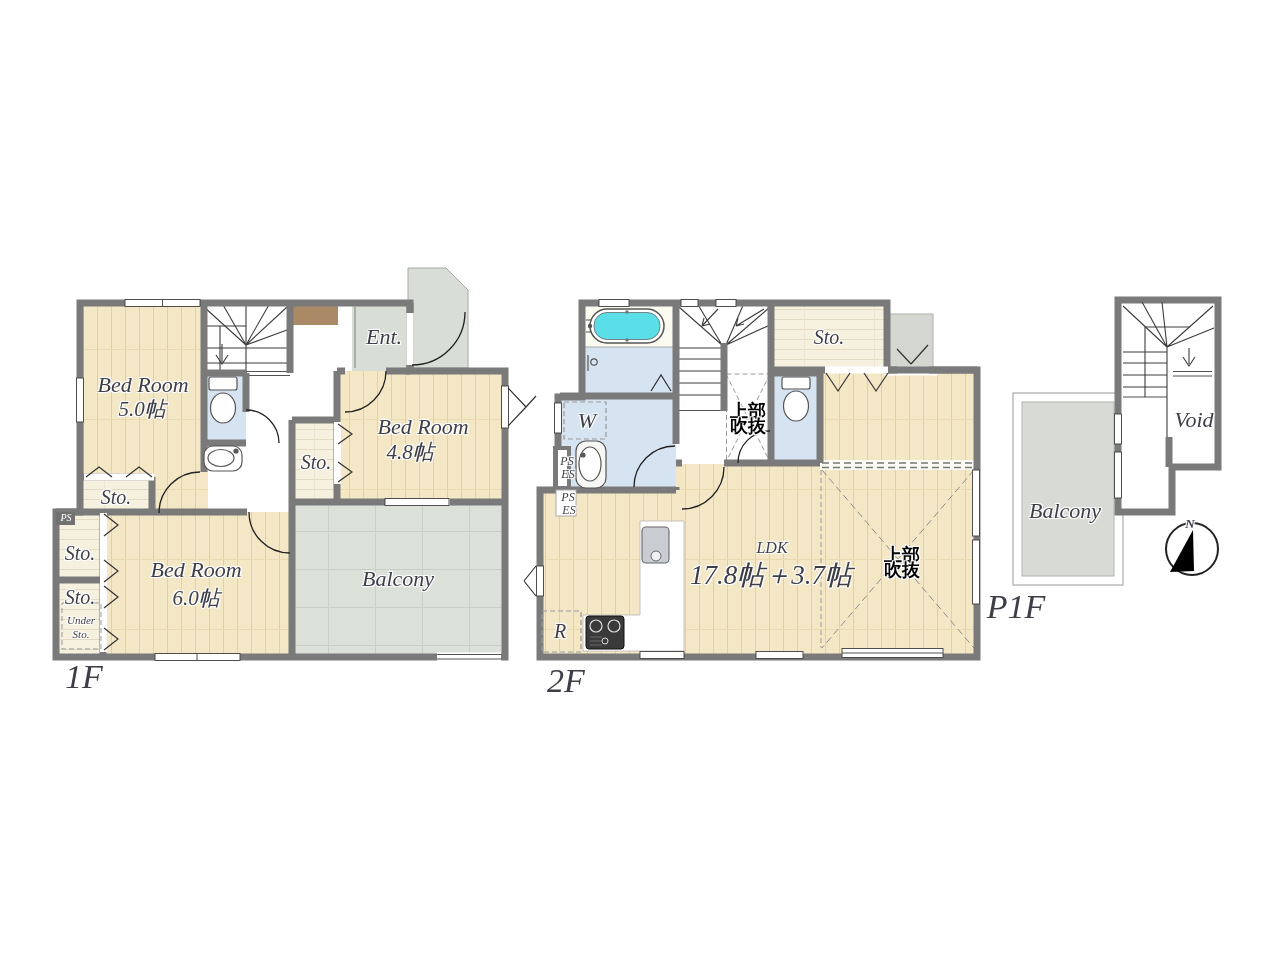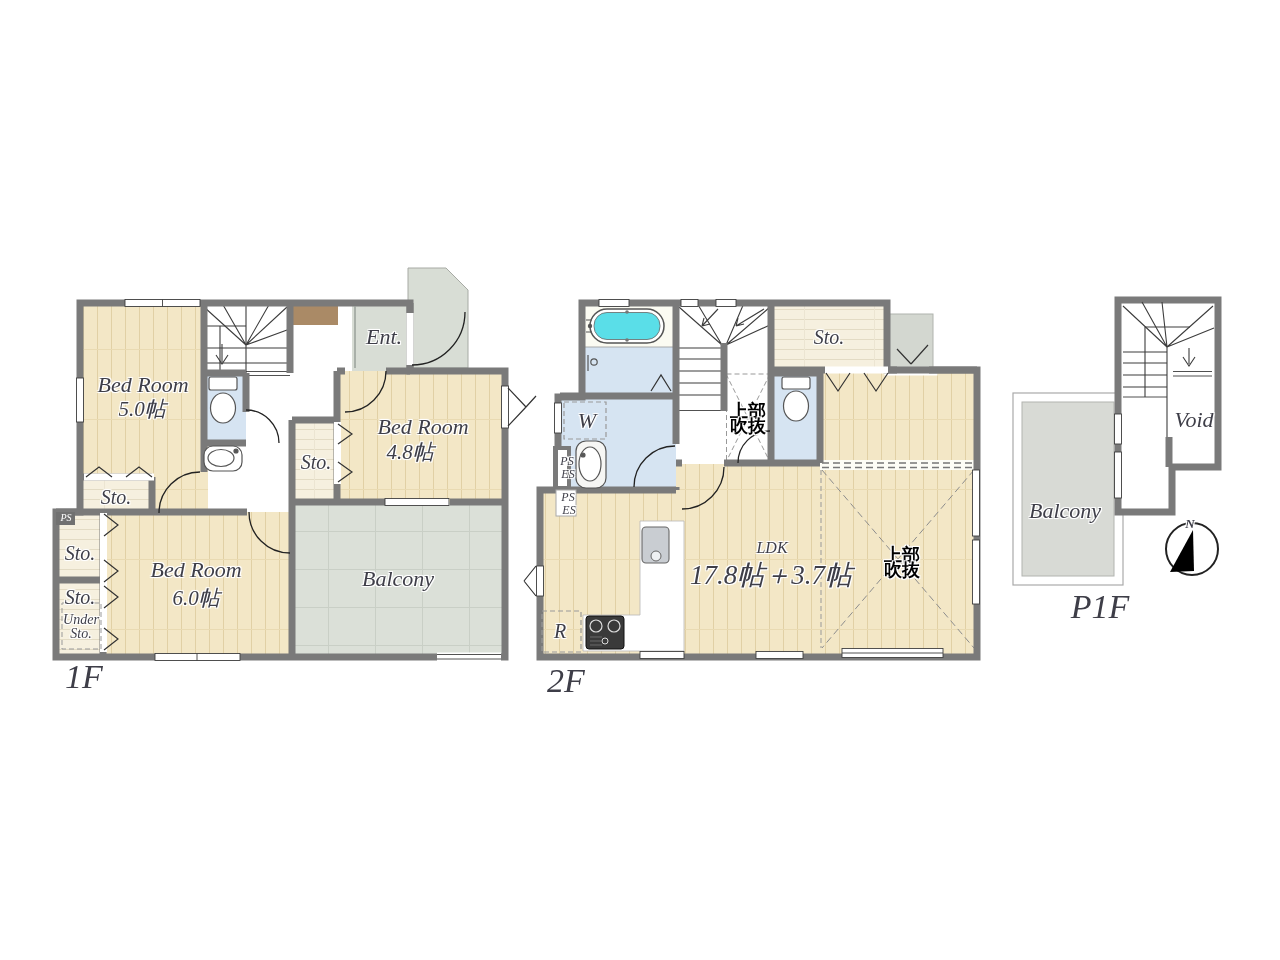--- a/index.html
+++ b/index.html
@@ -9,21 +9,21 @@
   .lbl{position:absolute;transform:translate(-50%,-50%);white-space:nowrap;line-height:1;
        color:#3e3e48;font-style:italic;
        text-shadow:-1px -1px 0 #fff,1px -1px 0 #fff,-1px 1px 0 #fff,1px 1px 0 #fff,0 0 3px #fff;}
   .rm{font-size:22px;}
   .rs{font-size:21px;}
   .sto{font-size:20px;}
   .fl{font-size:34px;}
   .ldk{font-size:16px;}
   .ldk2{font-size:27px;}
   .cjk{font-size:18px;font-style:normal;font-weight:700;color:#000000;}
-  .tiny{font-size:14px;}
+  .tiny{font-size:11px;}
   .psit{font-size:12px;}
   .psbadge{font-size:10px;color:#fff;text-shadow:none;background:#717171;padding:0 2px;}
   .ncls{font-size:13px;font-weight:700;}
 </style>
 </head>
 <body>
 
 <div id="stage">
 
 <svg id="plan-svg" width="1280" height="960" viewBox="0 0 1280 960">
@@ -278,16 +278,16 @@
 <span class="lbl psit" style="left:569px;top:510px">ES</span>
 <span class="lbl ldk" style="left:772px;top:548px">LDK</span>
 <span class="lbl ldk2" style="left:771px;top:575px">17.8帖＋3.7帖</span>
 <span class="lbl cjk" style="left:902px;top:555px">上部</span>
 <span class="lbl cjk" style="left:902px;top:570px">吹抜</span>
 <span class="lbl sto" style="left:560px;top:631px">R</span>
 <span class="lbl fl" style="left:566px;top:681px">2F</span>
 
 <span class="lbl rm" style="left:1194px;top:420px">Void</span>
 <span class="lbl rm" style="left:1065px;top:511px">Balcony</span>
-<span class="lbl fl" style="left:1100px;top:607px">P1F</span>
+<span class="lbl fl" style="left:1016px;top:607px">P1F</span>
 <span class="lbl ncls" style="left:1190px;top:523px">N</span>
 
 </div>
 
 </body></html>

